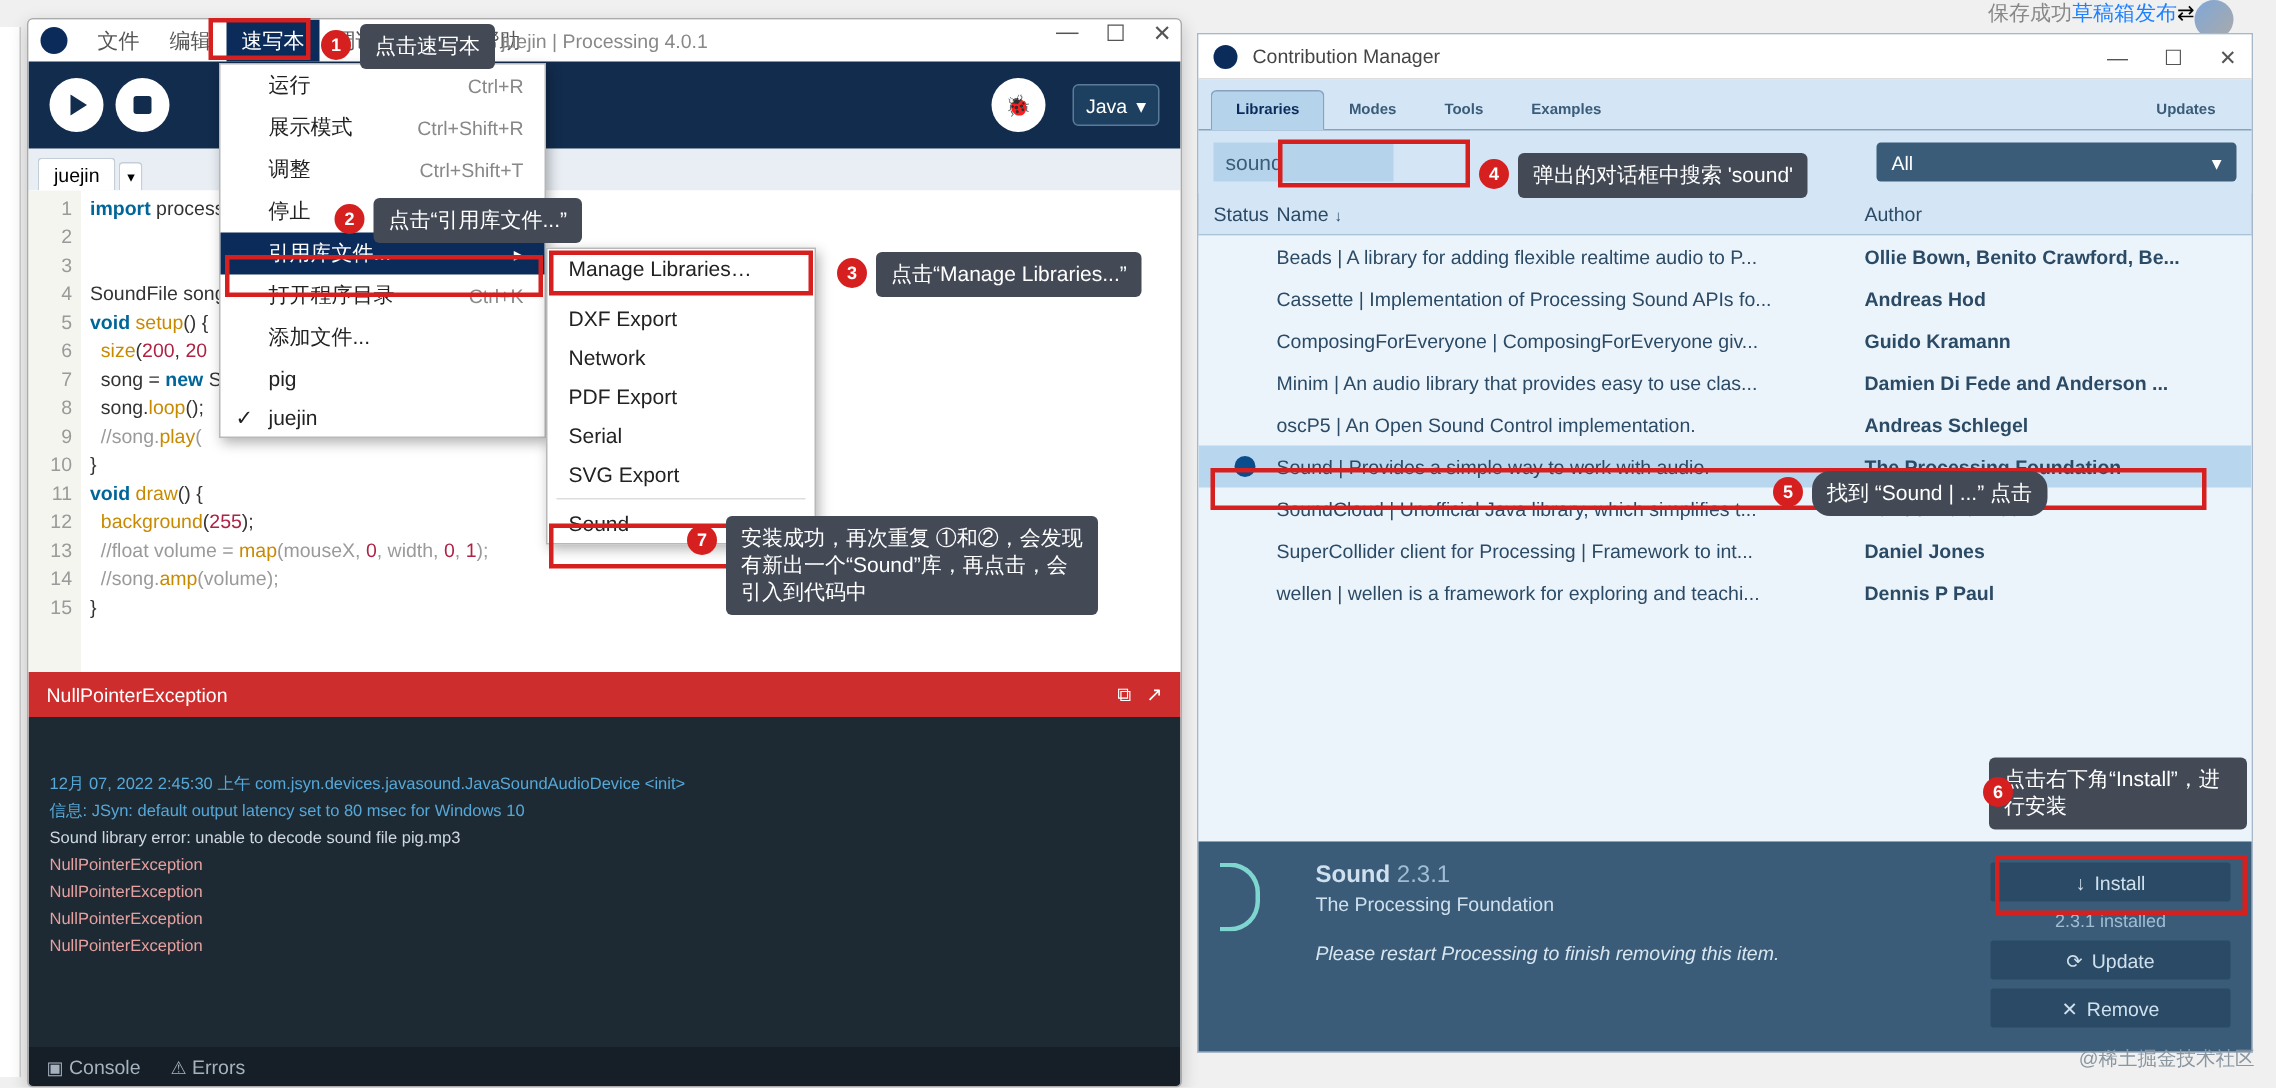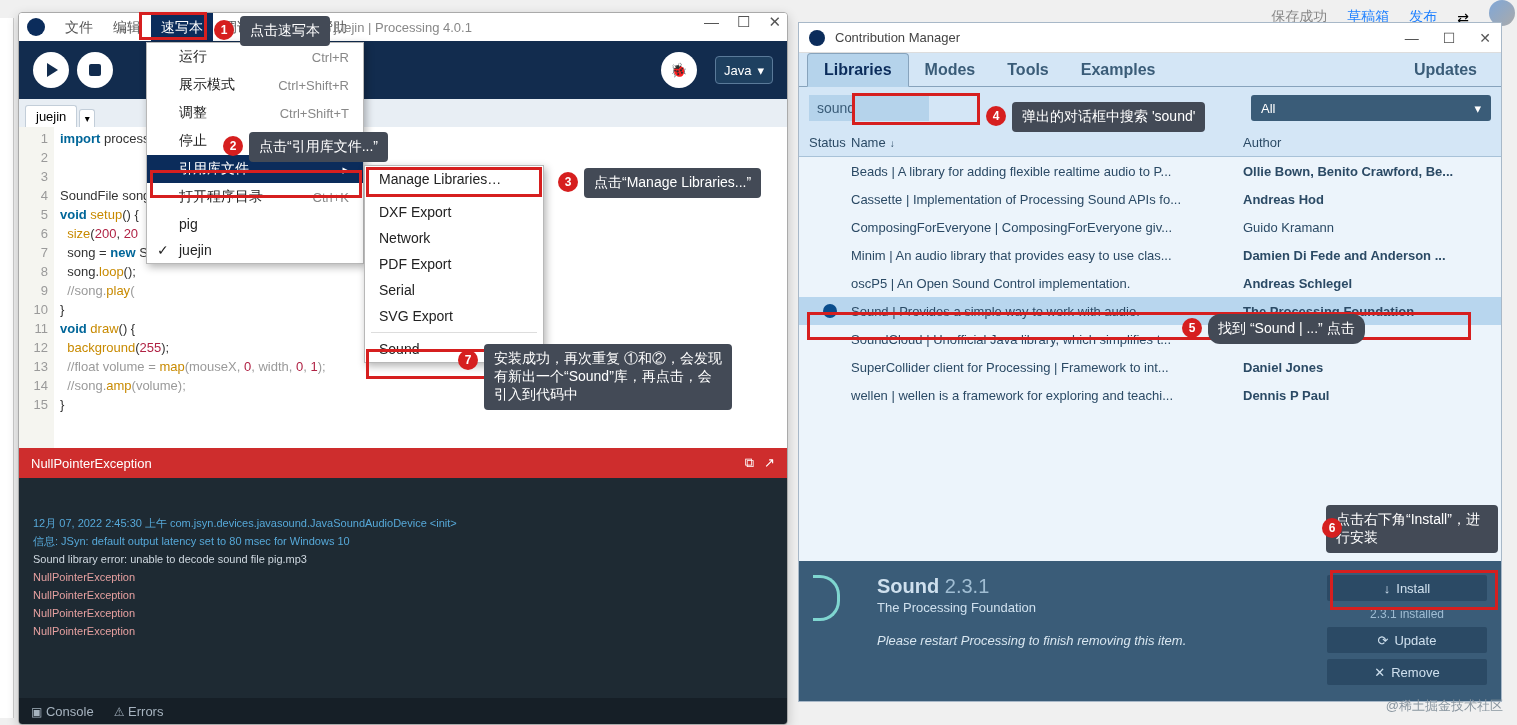--- a/index.html
+++ b/index.html
@@ -1,19 +1,19 @@
 <!DOCTYPE html>
 <html><head>
 <meta charset="utf-8">
 <style>
 * { margin: 0; padding: 0; box-sizing: border-box; font-family: "Microsoft YaHei", Arial, sans-serif; }
 body { width: 1517px; height: 725px; background: #f0f0f0; position: relative; overflow: hidden; font-size: 13px; }
 
 
-.top-nav-right { position: absolute; right: 2px; top: 0; display: flex; gap: 20px; align-items: flex-end; font-size: 14px; }
+.top-nav-right { position: absolute; right: 28px; top: 0; display: flex; align-items: flex-start; font-size: 14px; }
 .top-nav-right span:nth-child(1){ color: #888; }
 .top-nav-right span:nth-child(2){ color: #1e80ff; }
 .top-nav-right span:nth-child(3){ color: #1e80ff; }
 .avatar { width: 26px; height: 26px; border-radius: 50%; background: linear-gradient(135deg,#7fa7d8,#aaa); display:inline-block; }
 
 .left-fragment { position: absolute; left: 0; top: 18px; width: 14px; height: 700px; background: #fff; border-right: 1px solid #ccc; }
 
 
 .proc-win { position: absolute; left: 18px; top: 12px; width: 770px; height: 713px; background: #fff; border: 1px solid #aaa; border-radius: 4px; box-shadow: 0 4px 12px rgba(0,0,0,0.2); display:flex; flex-direction:column; overflow:hidden; }
 .proc-menubar { height: 28px; background: #fff; display: flex; align-items: center; padding: 0 8px; font-size: 14px; color: #555; position:relative; }
@@ -69,21 +69,21 @@
 .callout.multi { white-space:normal;}
 .circ { position:absolute; width:20px; height:20px; border-radius:50%; background:#d61f1f; color:#fff; font-size:12px; display:flex; align-items:center; justify-content:center; z-index:95; font-weight:bold;}
 
 
 .cm-win { position:absolute; left:798px; top:22px; width:704px; height:680px; background:#d4e6f6; border:1px solid #a8b8c8; display:flex; flex-direction:column;}
 .cm-titlebar { height:30px; background:#fff; display:flex; align-items:center; padding:0 10px; font-size:13px; color:#444; border-bottom:1px solid #ddd;}
 .cm-logo { width:16px; height:16px; border-radius:50%; background:#0b2c5b; margin-right:10px;}
 .cm-winctrl { margin-left:auto; display:flex; gap:24px; font-size:14px; color:#555;}
 
 .cm-tabs { height:34px; display:flex; align-items:flex-end; padding:0 8px; background:#d4e6f6; border-bottom:1px solid #87a3bc; position:relative;}
-.cm-tab { padding:7px 16px; color:#3a5c78; font-weight:bold; font-size:16px;margin-top:12px; }
+.cm-tab { padding:7px 16px; color:#3a5c78; font-weight:bold; font-size:10px;margin-top:12px; }
 .cm-tab.active { background:#b5d3eb; border:1px solid #87a3bc; border-bottom:1px solid #b5d3eb; margin-bottom:-1px; color:#0b2c5b; border-radius:4px 4px 0 0;}
 .cm-tab.updates { margin-left:auto;}
 
 .cm-filter { height:42px; display:flex; align-items:center; padding:0 10px; gap:10px; background:#d4e6f6;}
 .cm-search { height:26px; width:120px; background:#b5d3eb; border:none; padding:0 8px; font-size:14px; color:#3a5c78;}
 .cm-cat { margin-left:auto; width:240px; height:26px; background:#3a5c78; color:#fff; padding:0 10px; display:flex; align-items:center; justify-content:space-between; font-size:13px; border-radius:3px;}
 
 .cm-headers { height:28px; display:flex; align-items:center; padding:0 10px; color:#2b4a65; font-size:13px; border-bottom:1px solid #a8c2d8;}
 .col-status{width:42px;}
 .col-name{flex:1;}
@@ -94,21 +94,21 @@
 .cm-row { height:28px; display:flex; align-items:center; padding:0 10px; color:#2b4a65; font-size:13px;}
 .cm-row.sel { background:#b8d6ee;}
 .cm-row .col-status{display:flex;justify-content:center;}
 .check-circle{width:14px;height:14px;border-radius:50%;background:#0a4d8c;}
 
 .cm-footer { height:140px; background:#3a5c78; color:#cfe0ee; display:flex; padding:14px 14px;}
 .cm-footer-icon { width:50px; height:50px; margin-right:14px; display:flex; align-items:flex-start;}
 .proc-glyph{ width:36px; height:44px; }
 .proc-glyph::before{content:""; display:block; width:24px; height:40px; border:3px solid #7fd6d0; border-left:none; border-radius:0 20px 20px 0;}
 .cm-footer-info { flex:1;}
-.cm-footer-info .name{font-weight:bold; font-size:20px;}
+.cm-footer-info .name{font-weight:bold; font-size:16px;}
 .cm-footer-info .name .ver{color:#a0bdd3; font-weight:normal;}
 .cm-footer-info .org{font-size:13px; margin-top:2px;}
 .cm-footer-info .note{font-style:italic; font-size:13px; margin-top:18px; color:#d8e6f0;}
 .cm-footer-actions { width:160px; display:flex; flex-direction:column; gap:6px;}
 .cm-act-btn { height:26px; background:#2b4a65; color:#cfe0ee; display:flex; align-items:center; justify-content:center; font-size:13px; gap:6px; border-radius:2px;}
 
 .watermark{position:absolute; right:14px; bottom:10px; color:#8a96a0; font-size:13px; z-index:200;}
 </style>
 </head>
 <body>
@@ -230,20 +230,24 @@
     </div>
     <div class="dd-item hover">
       <span>引用库文件...</span>
       <span class="shortcut">▸</span>
     </div>
     <div class="dd-item">
       <span>打开程序目录</span>
       <span class="shortcut">Ctrl+K</span>
     </div>
     <div class="dd-item">
+      <span>添加文件...</span>
+      <span class="shortcut"></span>
+    </div>
+    <div class="dd-item">
       <span>pig</span>
       <span class="shortcut"></span>
     </div>
     <div class="dd-item">
       <span class="check">✓</span>
       <span>juejin</span>
       <span class="shortcut"></span>
     </div>
   </div>
 <div class="dropdown dd-sub" id="dd-sub">
@@ -294,21 +298,21 @@
         <div class="col-author" style="font-weight:bold">Ollie Bown, Benito Crawford, Be...</div>
       </div>
       <div class="cm-row">
         <div class="col-status"></div>
         <div class="col-name">Cassette | Implementation of Processing Sound APIs fo...</div>
         <div class="col-author" style="font-weight:bold">Andreas Hod</div>
       </div>
       <div class="cm-row">
         <div class="col-status"></div>
         <div class="col-name">ComposingForEveryone | ComposingForEveryone giv...</div>
-        <div class="col-author" style="font-weight:normal">Guido Kramann</div>
+        <div class="col-author" style="font-weight:bold">Guido Kramann</div>
       </div>
       <div class="cm-row">
         <div class="col-status"></div>
         <div class="col-name">Minim | An audio library that provides easy to use clas...</div>
         <div class="col-author" style="font-weight:bold">Damien Di Fede and Anderson ...</div>
       </div>
       <div class="cm-row">
         <div class="col-status"></div>
         <div class="col-name">oscP5 | An Open Sound Control implementation.</div>
         <div class="col-author" style="font-weight:bold">Andreas Schlegel</div>

